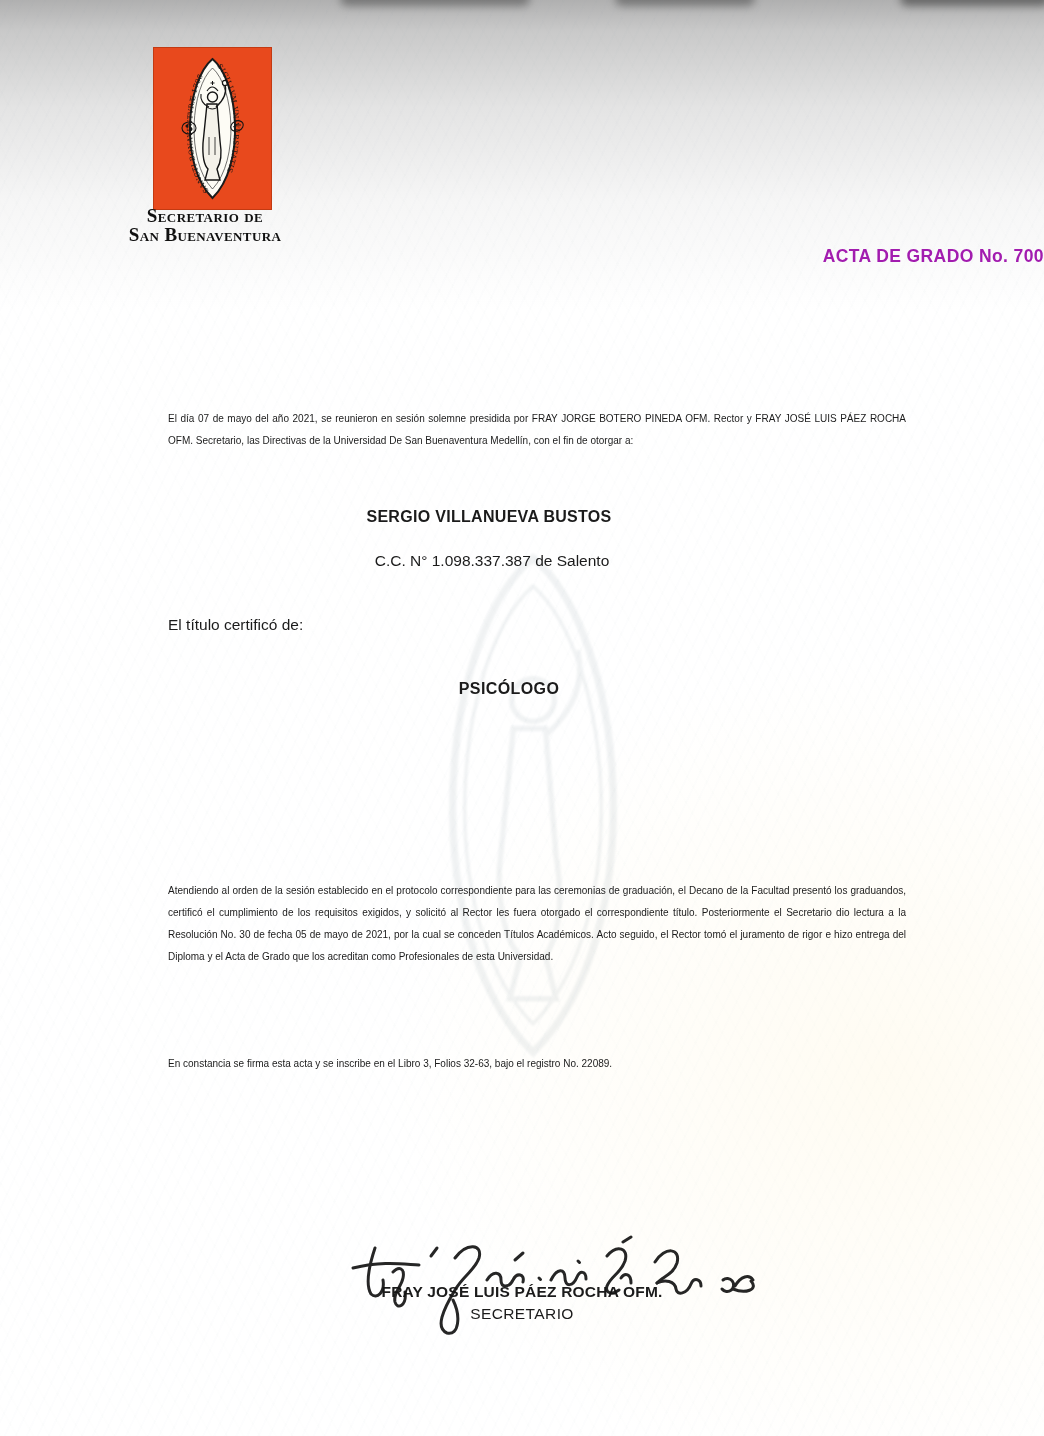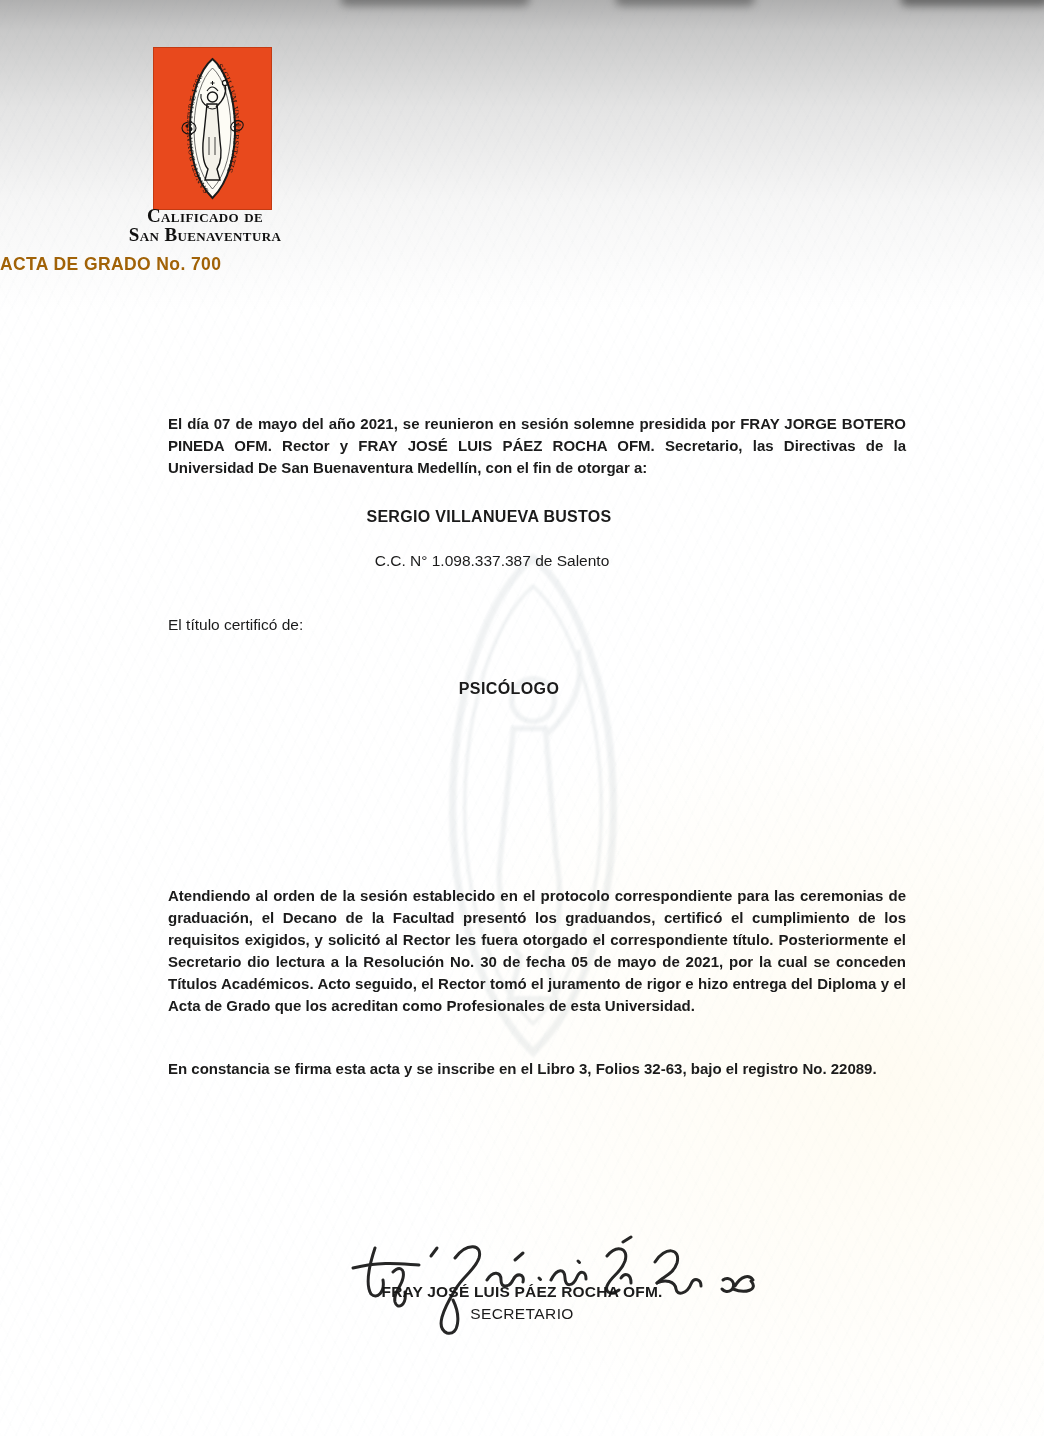--- a/index.html
+++ b/index.html
@@ -35,26 +35,26 @@
   }
   
   .logo{ position:absolute; left:153px; top:47px; width:119px; height:163px; }
   .wordmark{
     position:absolute; left:68px; top:206px; width:274px; text-align:center;
     font-family:"Liberation Serif", serif; font-weight:bold; font-variant:small-caps;
     color:#101010; line-height:19px; font-size:19px; letter-spacing:.4px;
   }
   
   .title{
-    position:absolute; left:0; top:254px; width:1044px; text-align:left;
-    font-size:17.5px; font-weight:bold; letter-spacing:.4px; color:#a16207;
+    position:absolute; left:0; top:246px; width:1044px; text-align:right;
+    font-size:17.5px; font-weight:bold; letter-spacing:.4px; color:#a21caf;
   }
   .para{
     position:absolute; left:168px; width:738px;
-    font-size:15px; line-height:22px; text-align:justify; text-justify:inter-word;font-weight:bold;
+    font-size:10px; line-height:22px; text-align:justify; text-justify:inter-word;
   }
   .p-intro{ top:398px; }
   .p-program{ top:745px; }
   .p-ceremony{ top:870px; }
   .p-record{ top:1043px; }
   .p-date{ top:1112px; white-space:pre-wrap; }
   .centerline{ position:absolute; left:0; width:1044px; text-align:center; }
   .grad-name{ top:508px; font-size:16px; font-weight:bold; letter-spacing:.3px; transform:translateX(-33px); }
   .grad-id{ top:552px; font-size:15.5px; transform:translateX(-30px); }
   .degree-intro{ position:absolute; left:168px; top:616px; font-size:15.5px; }
@@ -111,21 +111,21 @@
     <g stroke="#151515" fill="none" stroke-width="1.1">
       <ellipse cx="36" cy="81" rx="7" ry="6"></ellipse>
       <circle cx="34" cy="79" r="1" fill="#151515"></circle>
         <circle cx="38" cy="82" r="1" fill="#151515"></circle>
       <ellipse cx="84" cy="79" rx="6.5" ry="5" transform="rotate(-25 84 79)"></ellipse>
       <path d="M80,80 q4,-3 8,-2" stroke-width="0.9"></path>
     </g>
   </svg>
 
   <div class="wordmark">
-    <div>Calificado de</div>
+    <div>Secretario de</div>
     <div>San Buenaventura</div>
   </div>
 
   <div class="title">ACTA DE GRADO No. 700</div>
 
   <p class="para p-intro">El día 07 de mayo del año 2021, se reunieron en sesión solemne presidida por FRAY JORGE BOTERO PINEDA OFM. Rector y FRAY JOSÉ LUIS PÁEZ ROCHA OFM. Secretario, las Directivas de la Universidad De San Buenaventura Medellín, con el fin de otorgar a:</p>
 
   <div class="centerline grad-name">SERGIO VILLANUEVA BUSTOS</div>
   <div class="centerline grad-id">C.C. N° 1.098.337.387 de Salento</div>
 

